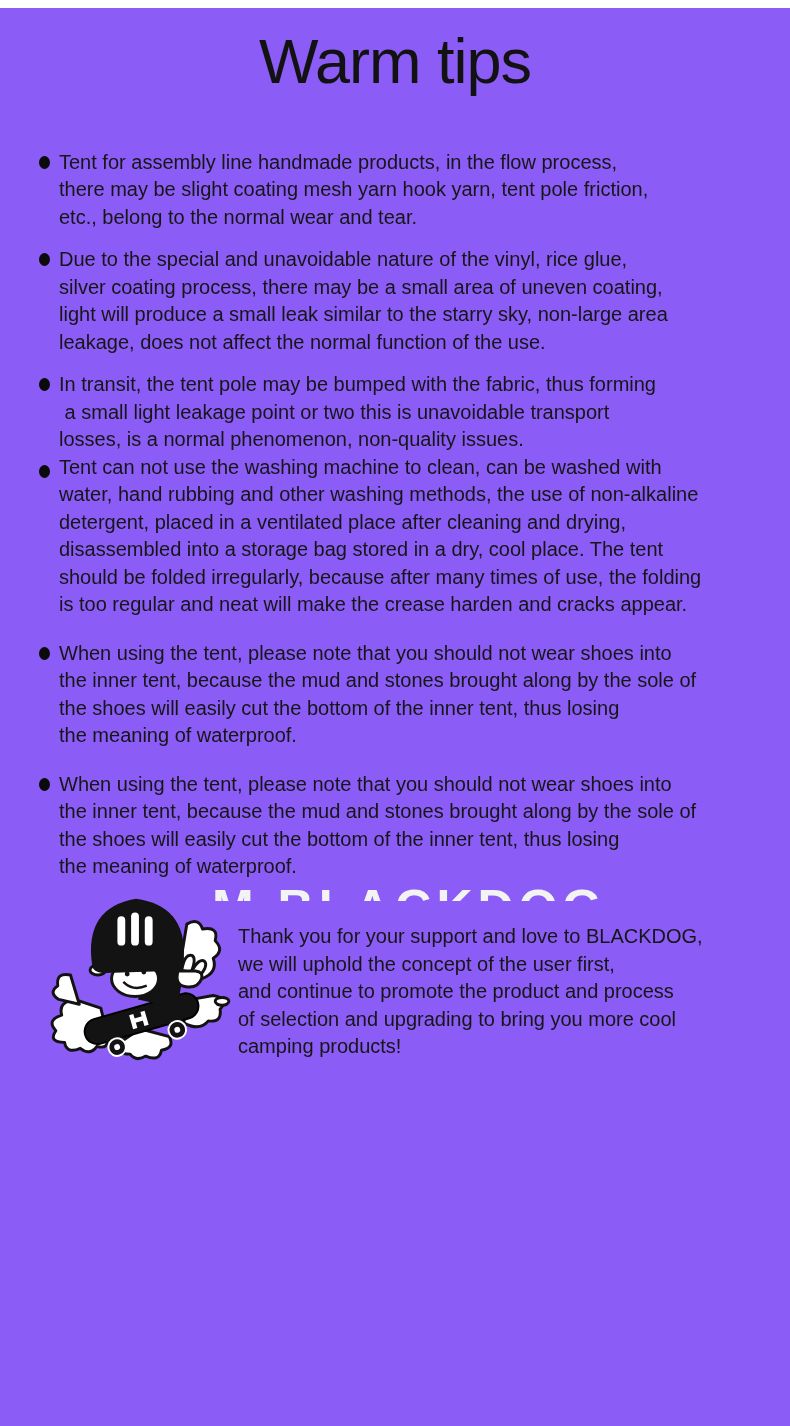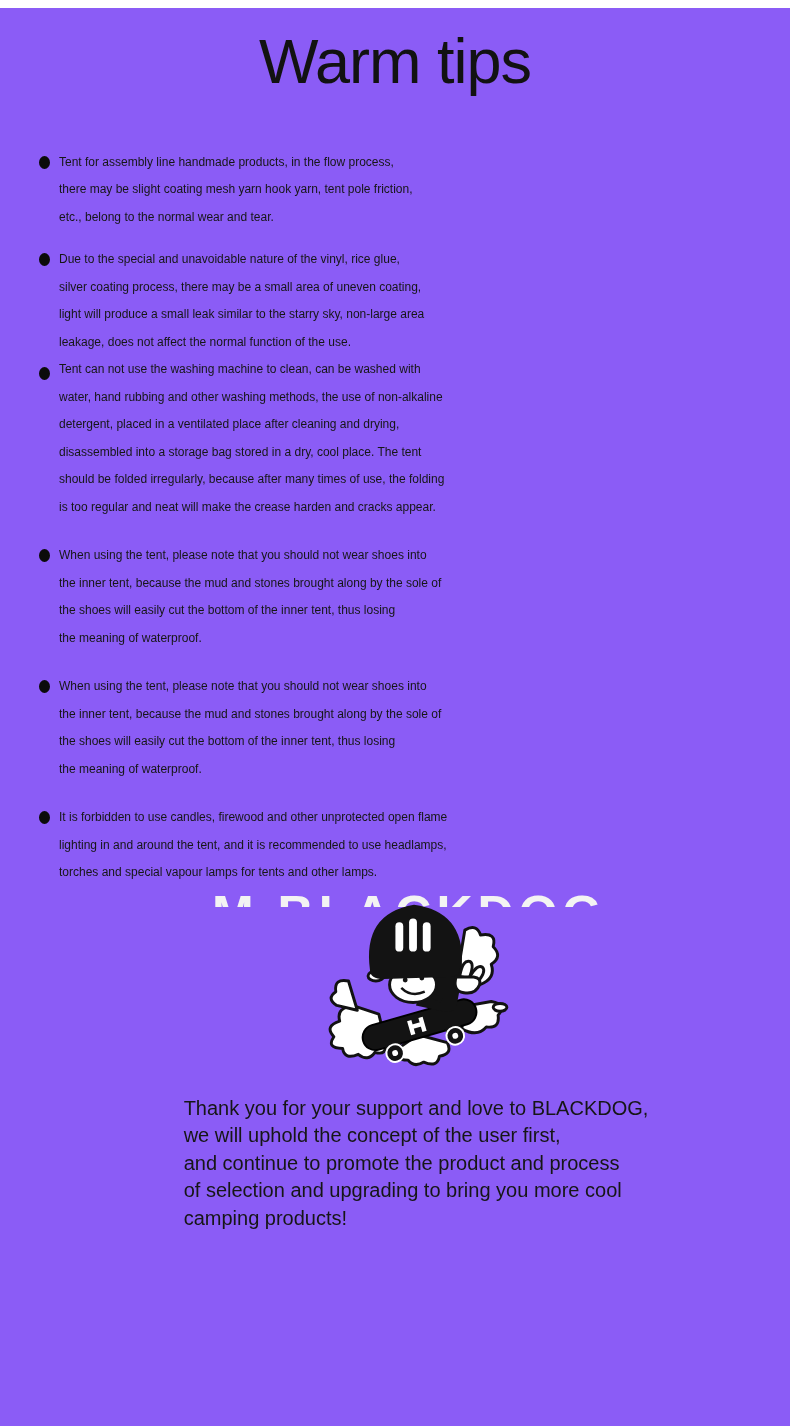--- a/index.html
+++ b/index.html
@@ -34,21 +34,21 @@
   ul.tip-list.suggestions li{margin-bottom:21px;}
   ul.tip-list li:last-child{margin-bottom:0;}
   .dot{
     position:absolute;
     left:39px;top:7px;
     width:11px;height:13px;
     border-radius:50%;
     background:#0b0b0b;
   }
   .tip-text{
-    font-size:12px;
+    font-size:20px;
     line-height:27.5px;
     white-space:pre-wrap;
     color:#161616;
   }
   .footer{
     position:relative;
     margin-top:4px;
   }
   .watermark{
     position:absolute;
@@ -58,23 +58,22 @@
     font-size:50px;
     font-weight:800;
     letter-spacing:5px;
     color:#f3f3f3;
     white-space:nowrap;
     user-select:none;
   }
   .footer-row{
     position:relative;
     display:flex;
-    align-items:center;
+    align-items:flex-end;
     margin-left:38px;
-    flex-direction:column;
   }
   .mascot{
     flex:0 0 auto;
     width:196px;height:176px;
   }
   .thanks{
     padding:28px 0 0 4px;
     font-size:20px;
     line-height:27.5px;
     white-space:pre-wrap;
@@ -95,20 +94,26 @@
 there may be slight coating mesh yarn hook yarn, tent pole friction,
 etc., belong to the normal wear and tear.</div>
     </li>
     <li>
       <span class="dot"></span>
       <div class="tip-text">Due to the special and unavoidable nature of the vinyl, rice glue,
 silver coating process, there may be a small area of uneven coating,
 light will produce a small leak similar to the starry sky, non-large area
 leakage, does not affect the normal function of the use.</div>
     </li>
+    <li>
+      <span class="dot"></span>
+      <div class="tip-text">In transit, the tent pole may be bumped with the fabric, thus forming
+ a small light leakage point or two this is unavoidable transport
+losses, is a normal phenomenon, non-quality issues.</div>
+    </li>
   </ul>
 
 
   <ul class="tip-list suggestions">
     <li>
       <span class="dot" style="top:11px"></span>
       <div class="tip-text">Tent can not use the washing machine to clean, can be washed with
 water, hand rubbing and other washing methods, the use of non-alkaline
 detergent, placed in a ventilated place after cleaning and drying,
 disassembled into a storage bag stored in a dry, cool place. The tent
@@ -121,26 +126,20 @@
 the inner tent, because the mud and stones brought along by the sole of
 the shoes will easily cut the bottom of the inner tent, thus losing
 the meaning of waterproof.</div>
     </li>
     <li>
       <span class="dot"></span>
       <div class="tip-text">When using the tent, please note that you should not wear shoes into
 the inner tent, because the mud and stones brought along by the sole of
 the shoes will easily cut the bottom of the inner tent, thus losing
 the meaning of waterproof.</div>
-    </li>
-    <li>
-      <span class="dot"></span>
-      <div class="tip-text">It is forbidden to use candles, firewood and other unprotected open flame
-lighting in and around the tent, and it is recommended to use headlamps,
-torches and special vapour lamps for tents and other lamps.</div>
     </li>
   </ul>
 
   <div class="footer">
     <div class="watermark">M BLACKDOG</div>
 
     <div class="footer-row">
 
       <svg class="mascot" viewBox="0 0 200 180" aria-hidden="true">
 

